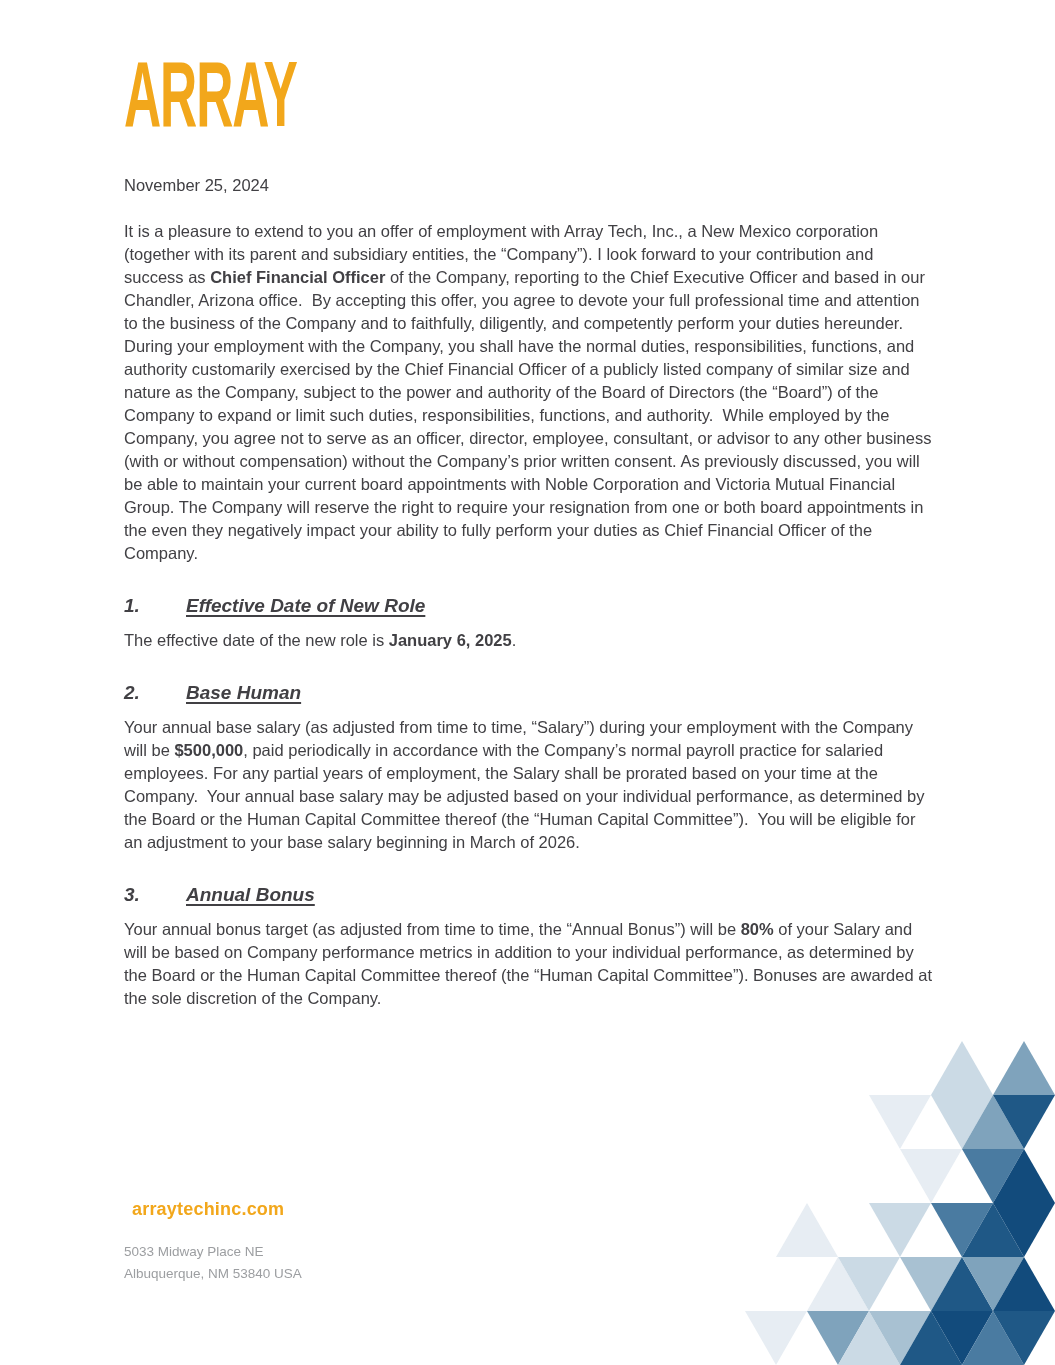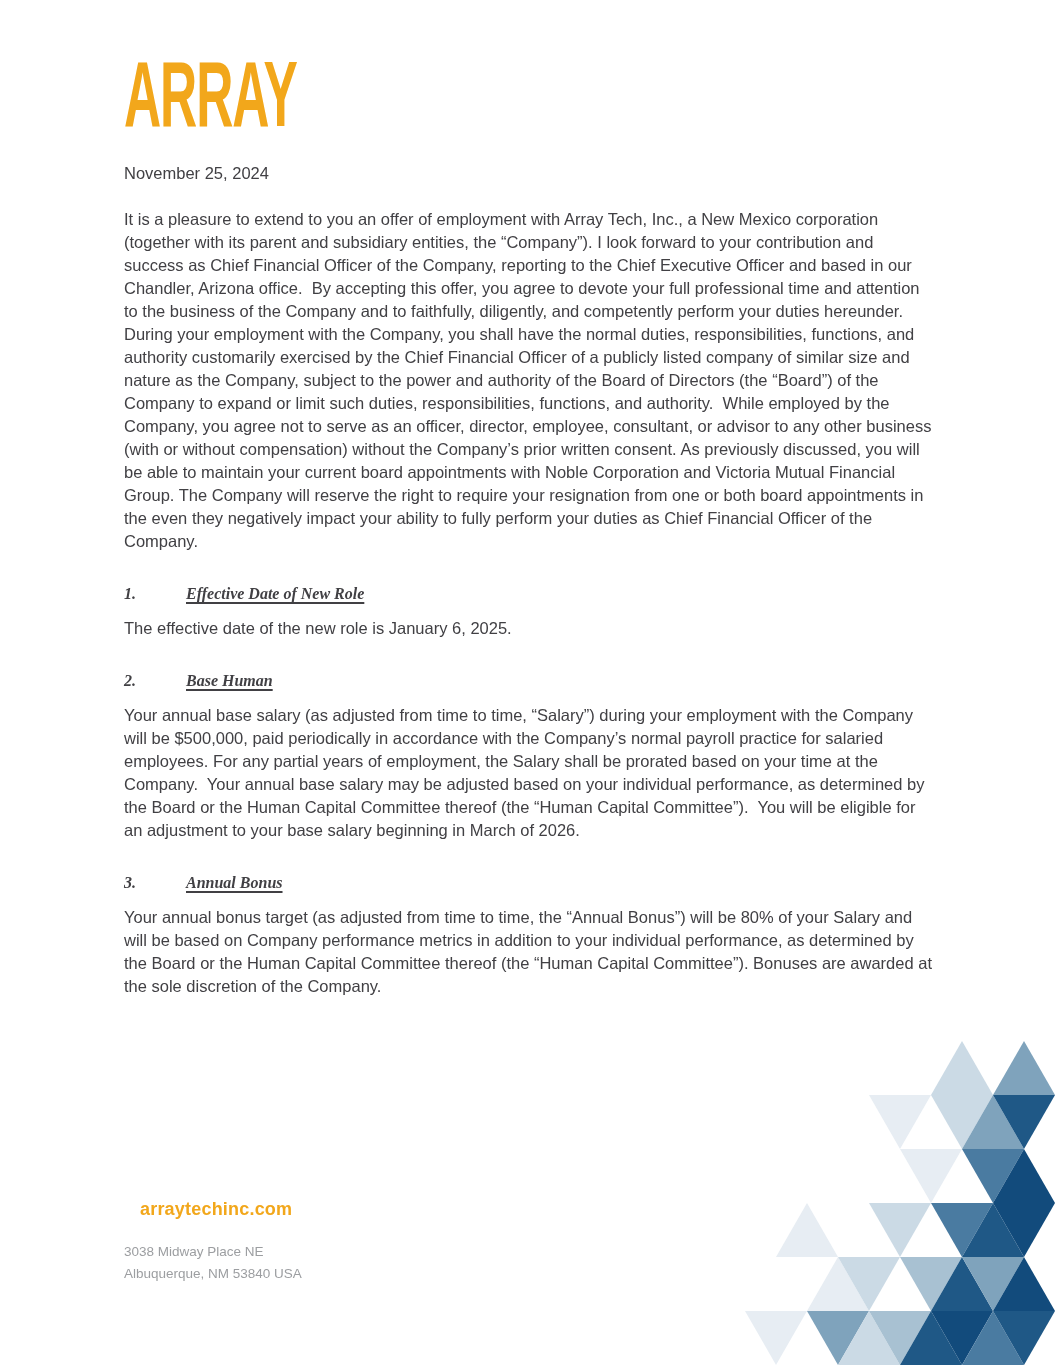--- a/index.html
+++ b/index.html
@@ -21,38 +21,38 @@
     transform:scaleX(0.56);
     transform-origin:left top;
     white-space:nowrap;
   }
 
   
   .content{
     position:absolute;left:124px;top:162px;width:812px;
     font-size:16.5px;line-height:23px;
   }
-  .content p{margin:0 0 23px 0;white-space:pre-wrap;}
-  .b{font-weight:400;text-align:right;}
+  .content p{margin:12px 0 23px 0;white-space:pre-wrap;}
+  .b{font-weight:700;text-align:right;}
   .u{text-decoration-thickness:1.5px;text-underline-offset:2px;}
 
   .sec-h{
     margin:29px 0 12px 0;
-    font-weight:700;font-style:italic;font-size:16px;font-family:Liberation Serif, serif;
+    font-weight:700;font-style:italic;font-size:19px;
   }
   .sec-h .num{display:inline-block;width:62px;}
   .sec-h .title{
     text-decoration:underline;
     text-decoration-thickness:1.6px;
     text-underline-offset:3px;
   }
 
   
   .site{
-    position:absolute;left:140px;top:1199px;
+    position:absolute;left:132px;top:1199px;
     font-size:18px;font-weight:700;letter-spacing:0.2px;
   }
   .address{
     position:absolute;left:124px;top:1241px;
     font-size:13.5px;line-height:22px;color:#9C9EA1;
   }
 
   
   .mosaic{
     position:absolute;right:0;bottom:0;
@@ -82,21 +82,21 @@
 
     <div class="sec-h">
       <span class="num">3.</span><span class="title">Annual Bonus</span>
     </div>
     <p>Your annual bonus target (as adjusted from time to time, the “<span class="u">Annual Bonus</span>”) will be <span class="b">80%</span> of your Salary and will be based on Company performance metrics in addition to your individual performance, as determined by the Board or the Human Capital Committee thereof (the “<span class="u">Human Capital Committee</span>”). Bonuses are awarded at the sole discretion of the Company.</p>
   </div>
 
   <div class="site" style="color: rgb(242, 167, 27);">arraytechinc.com</div>
 
   <div class="address">
-    <div>3038 Midway Place NE</div>
+    <div>5033 Midway Place NE</div>
     <div>Albuquerque, NM 53840 USA</div>
   </div>
 
   <svg class="mosaic" width="310" height="324" viewBox="0 0 310 324">
       <polygon points="186,54 248,54 217,0" fill="#CBDAE5"></polygon>
       <polygon points="248,54 310,54 279,0" fill="#7FA3BC"></polygon>
       <polygon points="124,54 186,54 155,108" fill="#E7EDF3"></polygon>
       <polygon points="186,54 248,54 217,108" fill="#CBDAE5"></polygon>
       <polygon points="217,108 279,108 248,54" fill="#7FA3BC"></polygon>
       <polygon points="248,54 310,54 279,108" fill="#1F5886"></polygon>

